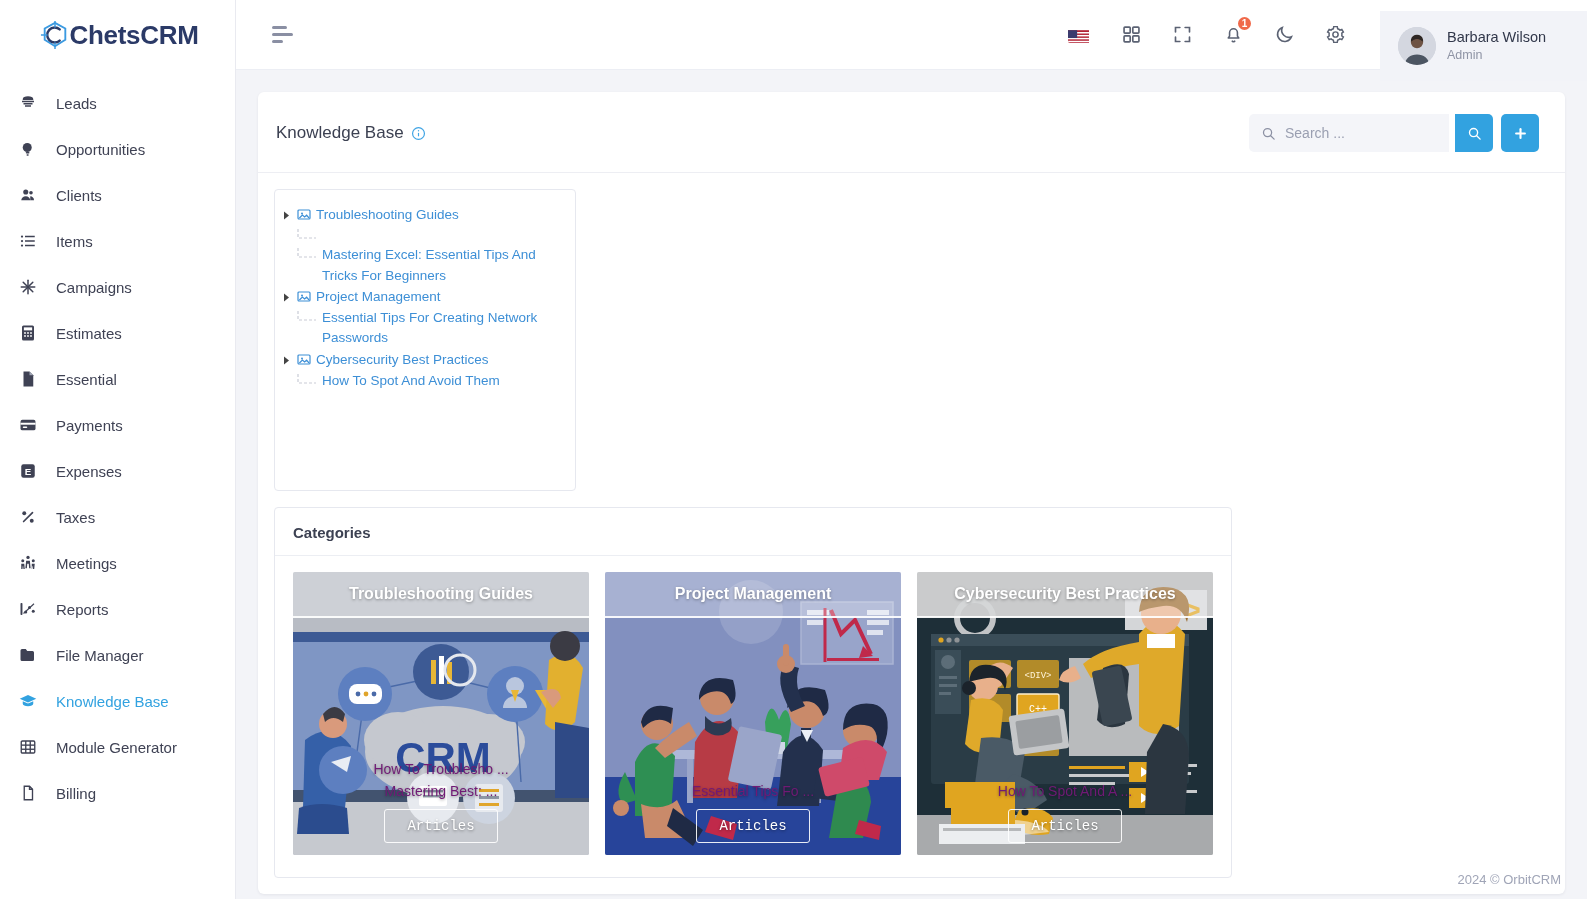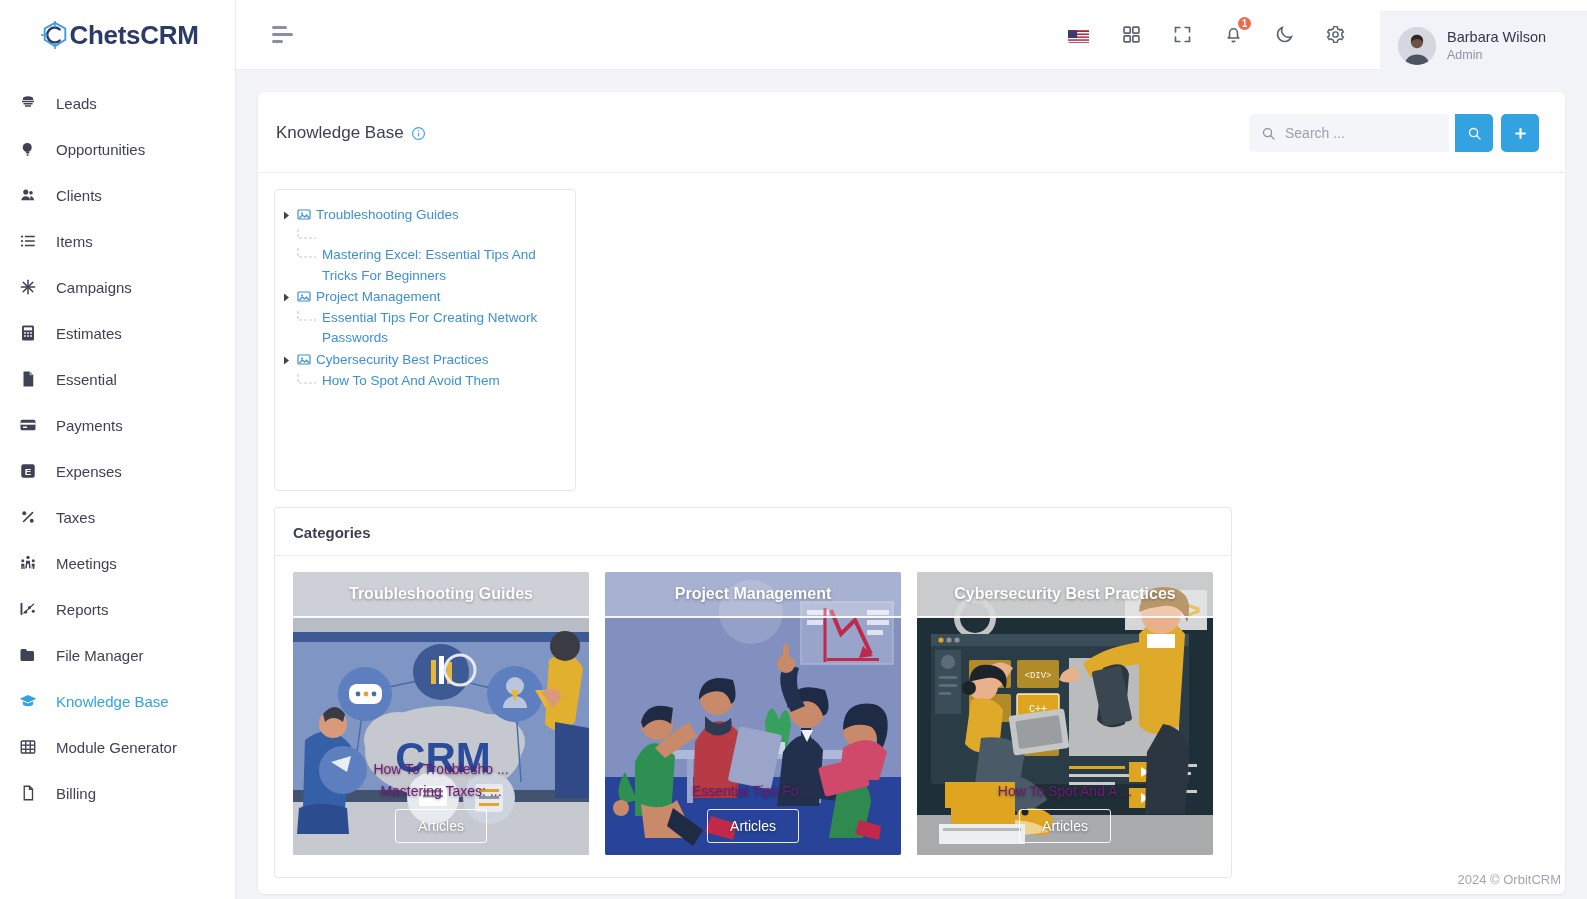--- a/index.html
+++ b/index.html
@@ -164,21 +164,21 @@
   }
   .card-article {
     color: #701a75; font-size: 14px; text-shadow: 0 1px 3px rgba(0,0,0,0.4);
     white-space: nowrap;
   }
   .card-btn {
     margin-top: 4px; border: 1px solid rgba(255,255,255,0.9);
     color: #fff; background: transparent; font-size: 14px;
     padding: 8px 22px; border-radius: 3px; cursor: pointer;
     text-shadow: 0 1px 3px rgba(0,0,0,0.4);
-    font-family: Liberation Sans, sans-serif;
+    font-family: Liberation Mono, monospace;
   }
 
   .footer {
     position: absolute; right: 26px; bottom: 12px;
     font-size: 13px; color: #a0a5b7;
   }
 </style>
 </head>
 <body>
 
@@ -642,21 +642,21 @@
                     <path d="M30 142 q12-14 22 0 l-2 8 q-10-8-18 0z" fill="#3b3b44"></path>
                     <circle cx="50" cy="198" r="24" fill="#5d7fc0"></circle>
                     <path d="M38 190 l20-6 -4 16z" fill="#e9edf4"></path>
                   </svg>
                 </div>
                 <div class="card-header-band">
                   <div class="card-title">Troubleshooting Guides</div>
                 </div>
                 <div class="card-foot">
                   <div class="card-article">How To Troublesho ...</div>
-                  <div class="card-article">Mastering Taxes: ...</div>
+                  <div class="card-article">Mastering Best: ...</div>
                   <button class="card-btn">Articles</button>
                 </div>
               </div>
 
               <div class="card">
                 <div class="card-illus">
                   <svg viewBox="0 0 296 283" preserveAspectRatio="xMidYMid slice">
                     <rect width="296" height="283" fill="#8290bf"></rect>
                     <rect y="205" width="296" height="78" fill="#27449a"></rect>
                     <circle cx="146" cy="40" r="32" fill="#94a0c8"></circle>

